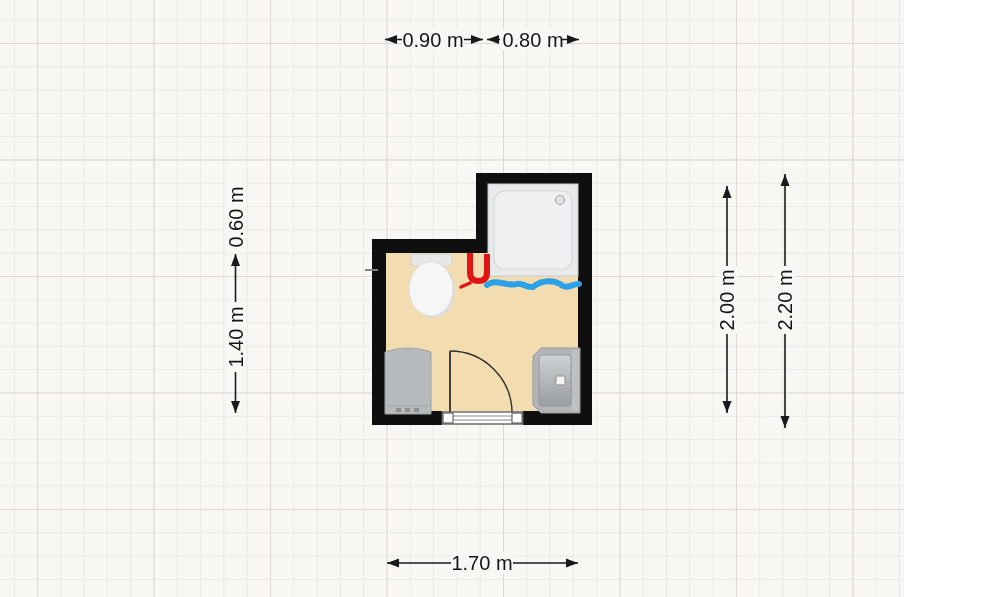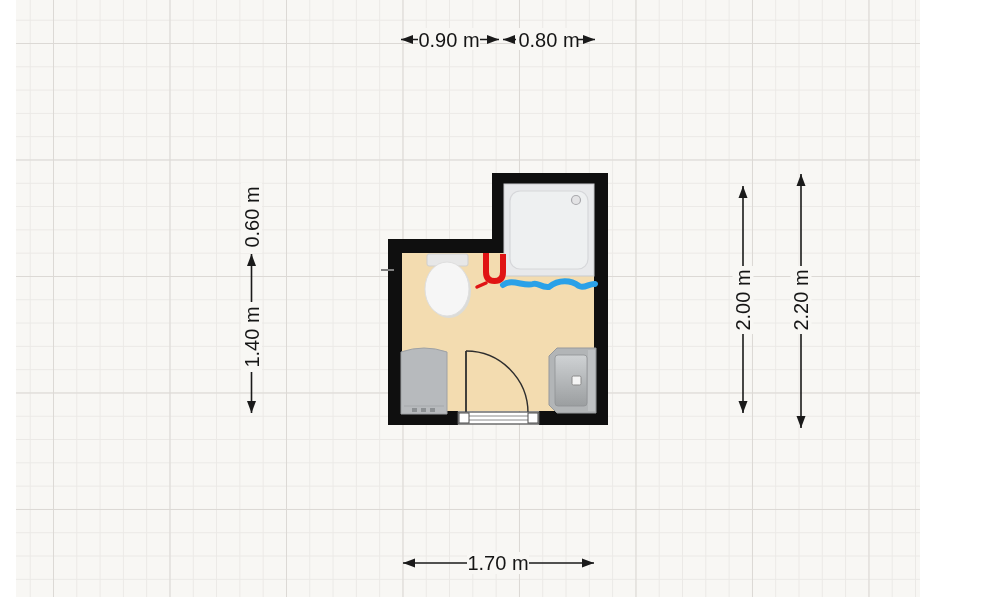--- a/index.html
+++ b/index.html
@@ -7,21 +7,20 @@
   .stage{
     position:relative;width:904px;height:597px;
     background-color:#f8f7f4;
     background-image:
       linear-gradient(to right,#dcd9d5 1px,transparent 1px),
       linear-gradient(to bottom,#dcd9d5 1px,transparent 1px),
       linear-gradient(to right,#ebe9e6 1px,transparent 1px),
       linear-gradient(to bottom,#ebe9e6 1px,transparent 1px);
     background-size:116.5px 116.5px,116.5px 116.5px,23.3px 23.3px,23.3px 23.3px;
     background-position:37px 43px,37px 43px,37px 43px,37px 43px;
-    margin-left:16px;
   }
   svg{position:absolute;left:0;top:0;}
   .dim-line{stroke:#1a1a1a;stroke-width:1.6;}
   .dim-arrow{fill:#1a1a1a;}
   .dim-halo{fill:#f8f7f4;}
   .dim-text{font:20px "Liberation Sans",sans-serif;fill:#151515;}
   .wall{fill:#0f0f0f;}
 </style>
 </head>
 <body>

